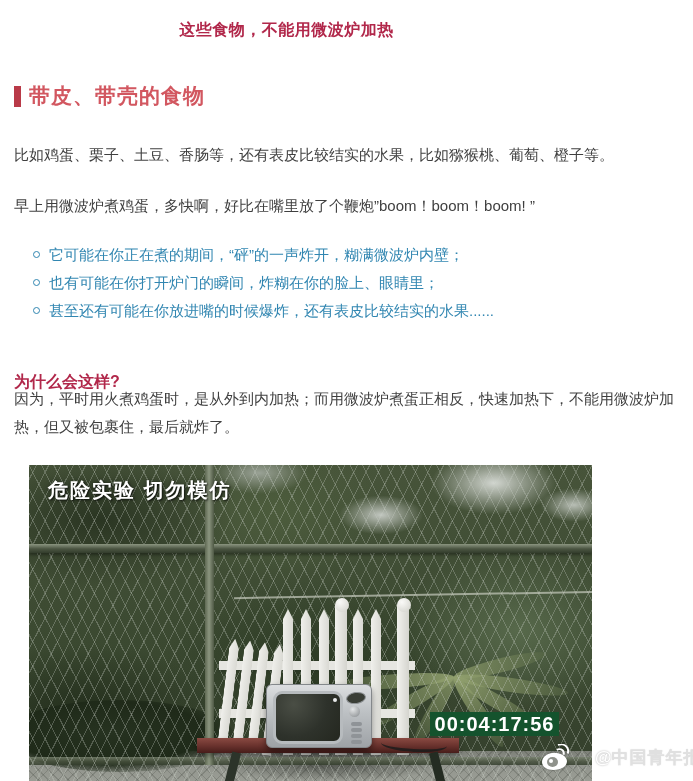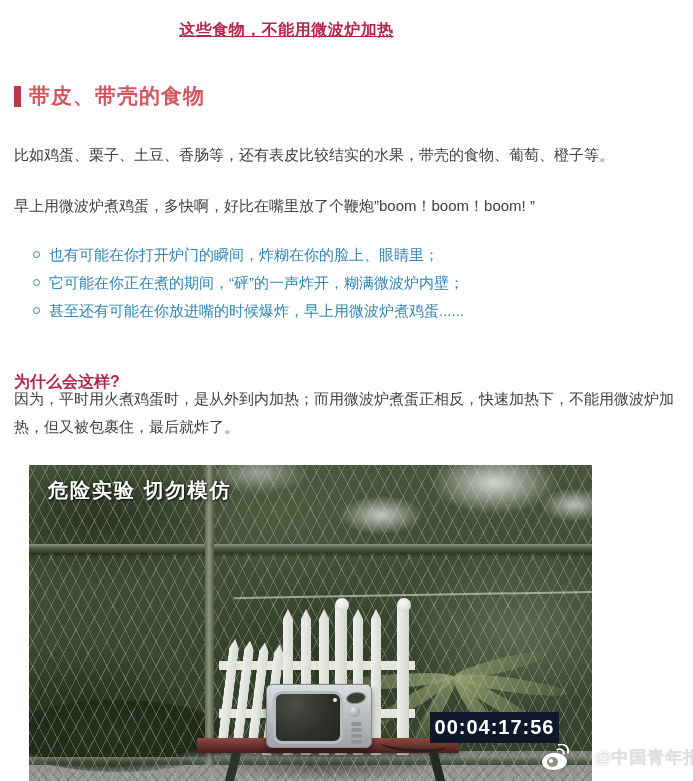--- a/index.html
+++ b/index.html
@@ -4,21 +4,21 @@
 <style>
   html,body{margin:0;padding:0;}
   body{
     width:693px;height:781px;background:#ffffff;overflow:hidden;position:relative;
     font-family:"Liberation Sans","DejaVu Sans",sans-serif;
   }
   .abs{position:absolute;}
   
   .title{
     top:20px;left:0;width:573px;text-align:center;
-    font-size:16px;font-weight:bold;color:#b1274a;letter-spacing:.5px;text-decoration:underline;
+    font-size:16px;font-weight:bold;color:#b1274a;letter-spacing:.5px;
   }
   .sec-head{top:82px;left:14px;display:flex;align-items:center;}
   .sec-bar{width:7px;height:21px;background:#b93a48;margin-right:8px;}
   .sec-text{font-size:21px;font-weight:bold;color:#d25760;letter-spacing:1px;}
   .para{left:14px;width:666px;font-size:15px;color:#3f3f3f;line-height:28px;}
   .p1{top:141px;}
   .p2{top:192px;}
   .blist{top:241px;left:49px;width:620px;margin:0;padding:0;list-style:none;}
   .blist li{
     position:relative;font-size:15px;color:#3186b1;line-height:28px;
@@ -111,48 +111,48 @@
   .mw-latch{position:absolute;right:3px;top:4px;width:4px;height:4px;border-radius:50%;background:#e9eaeb;}
   .mw-display{position:absolute;left:79px;top:7px;width:18px;height:10px;border-radius:50%;
     background:#3a3e36;transform:rotate(-8deg);border:1px solid #8f9396;}
   .mw-knob{position:absolute;left:82px;top:21px;width:11px;height:11px;border-radius:50%;
     background:radial-gradient(circle at 35% 30%,#e3e5e6,#84888b);}
   .mw-btn{position:absolute;left:84px;width:11px;height:4px;border-radius:2px;background:#8f9397;}
   .mw-b1{top:37px;} .mw-b2{top:43px;} .mw-b3{top:49px;} .mw-b4{top:55px;}
   
   .warn{left:19px;top:12px;font-size:20px;font-weight:bold;color:#ffffff;letter-spacing:2px;
     text-shadow:1px 1px 2px rgba(0,0,0,.7),0 0 5px rgba(0,0,0,.4);}
-  .stamp{left:401px;top:247px;width:129px;height:31px;background:#0f172a;
+  .stamp{left:401px;top:247px;width:129px;height:24px;background:#14532d;
     display:flex;align-items:center;justify-content:center;
     color:#ffffff;font-size:20px;font-weight:bold;letter-spacing:1px;
     font-family:"Liberation Sans","DejaVu Sans",sans-serif;}
   
   .wm{left:541px;top:744px;display:flex;align-items:center;gap:20px;}
   .wm svg{filter:drop-shadow(0 0 1px rgba(0,0,0,.35));}
   .wm-text{font-size:17px;font-weight:bold;white-space:nowrap;}
   .wm-at{color:#ffffff;text-shadow:0 0 2px rgba(0,0,0,.35);}
   .wm-name{color:#e0e0e0;text-shadow:0 0 1px rgba(190,190,190,.6);letter-spacing:1px;}
 </style>
 </head>
 <body>
 
 <div class="abs title">这些食物，不能用微波炉加热</div>
 
 <div class="abs sec-head">
   <span class="sec-bar"></span>
   <span class="sec-text">带皮、带壳的食物</span>
 </div>
 
-<div class="abs para p1">比如鸡蛋、栗子、土豆、香肠等，还有表皮比较结实的水果，带壳的食物、葡萄、橙子等。</div>
+<div class="abs para p1">比如鸡蛋、栗子、土豆、香肠等，还有表皮比较结实的水果，比如猕猴桃、葡萄、橙子等。</div>
 <div class="abs para p2">早上用微波炉煮鸡蛋，多快啊，好比在嘴里放了个鞭炮”boom！boom！boom!  ”</div>
 
 <ul class="abs blist">
+  <li><span class="dot"></span><span>它可能在你正在煮的期间，“砰”的一声炸开，糊满微波炉内壁；</span></li>
   <li><span class="dot"></span><span>也有可能在你打开炉门的瞬间，炸糊在你的脸上、眼睛里；</span></li>
-  <li><span class="dot"></span><span>它可能在你正在煮的期间，“砰”的一声炸开，糊满微波炉内壁；</span></li>
-  <li><span class="dot"></span><span>甚至还有可能在你放进嘴的时候爆炸，早上用微波炉煮鸡蛋......</span></li>
+  <li><span class="dot"></span><span>甚至还有可能在你放进嘴的时候爆炸，还有表皮比较结实的水果......</span></li>
 </ul>
 
 <div class="abs h2">为什么会这样?</div>
 <div class="abs para p3">因为，平时用火煮鸡蛋时，是从外到内加热；而用微波炉煮蛋正相反，快速加热下，不能用微波炉加热，但又被包裹住，最后就炸了。</div>
 
 <div class="abs photo">
   <div class="abs foliage"></div>
   <div class="abs palm">
     <div class="frond f1"></div>
     <div class="frond f2"></div>

